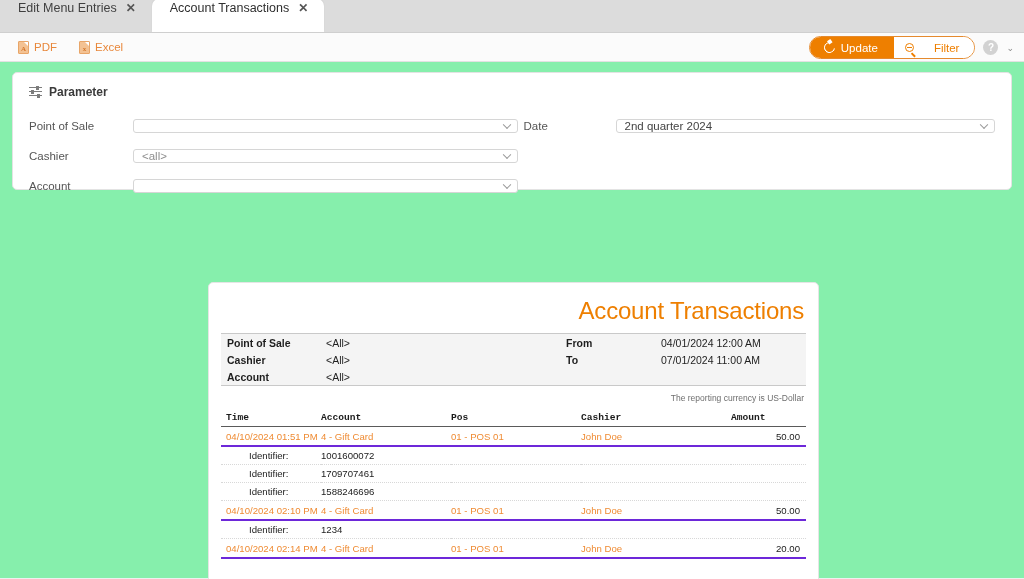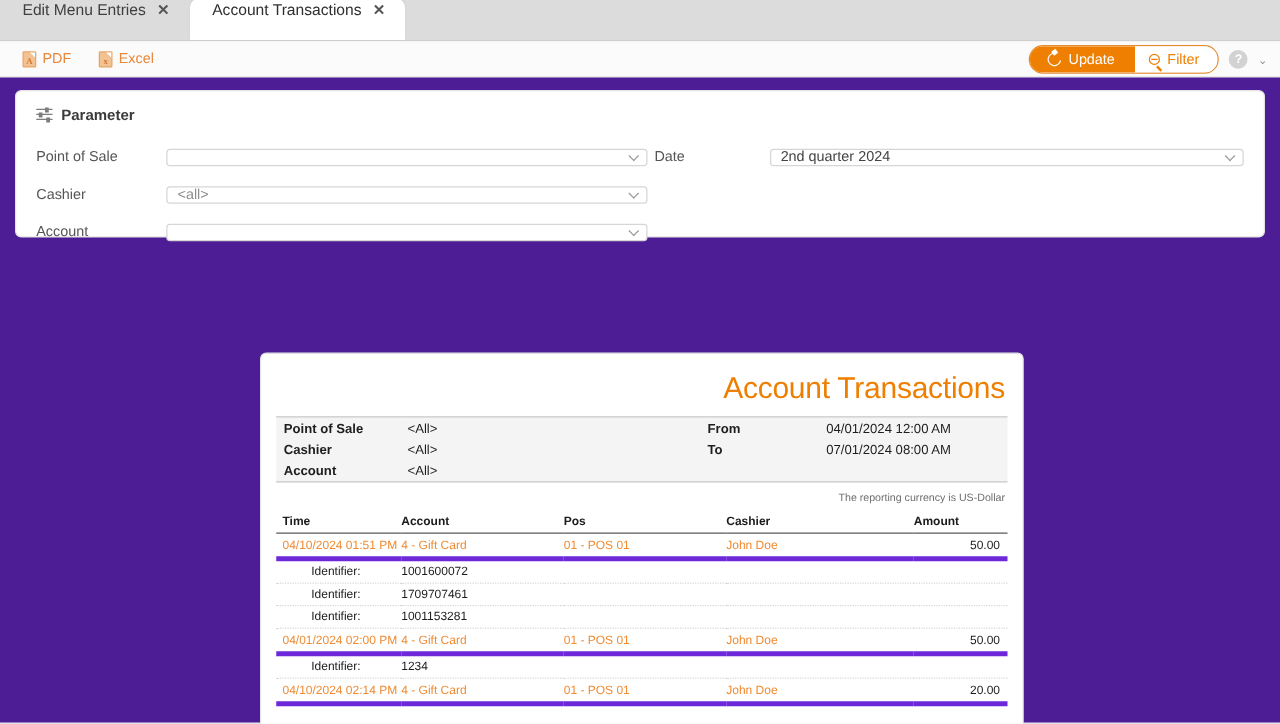--- a/index.html
+++ b/index.html
@@ -119,21 +119,21 @@
     color: #ffffff;
     font-size: 11.5px;
     height: 100%;
     padding: 0 16px 0 14px;
     cursor: pointer;
     user-select: none;
   }
   .btn-filter {
     display: flex;
     align-items: center;
-    gap: 6px;
+    gap: 20px;
     color: #ee7f00;
     font-size: 11.5px;
     height: 100%;
     padding: 0 15px 0 11px;
     cursor: pointer;
     user-select: none;
     background: #fff;
   }
   .refresh-icon {
     width: 11px; height: 11px;
@@ -187,21 +187,21 @@
     font-size: 9px;
     color: #8a8a8a;
     cursor: pointer;
     user-select: none;
   }
 
   
   .content {
     position: relative;
     height: 516px;
-    background: #4c1d95;
+    background: #86efac;
     padding: 10px 12px 0 12px;
   }
   .param-panel {
     background: #ffffff;
     border: 1px solid #e3e3e3;
     border-radius: 5px;
     height: 118px;
     padding: 12px 16px 0 16px;
     position: relative;
   }
@@ -330,31 +330,32 @@
     border-collapse: collapse;
     font-size: 9.6px;
   }
   .tx-table th {
     text-align: left;
     font-weight: 700;
     color: #1b1b1b;
     font-size: 9.6px;
     border-bottom: 1.6px solid #5a5a5a;
     padding: 2px 0 3px 0;
+    font-family: Liberation Mono, monospace;
   }
   .tx-table th.c-time   { width: 100px; padding-left: 5px; }
   .tx-table th.c-acct   { width: 130px; }
   .tx-table th.c-pos    { width: 130px; }
   .tx-table th.c-cash   { width: 150px; }
   .tx-table th.c-amt    { text-align: left; padding-right: 6px; }
 
   .tx-table td {
     padding: 3.5px 0 3.5px 0;
     color: #ef8b33;
-    border-bottom: 4px solid #6d28d9;
+    border-bottom: 2px solid #6d28d9;
     white-space: nowrap;
   }
   .tx-table td.c-time { padding-left: 5px; }
   .tx-table td.c-amt {
     text-align: right;
     color: #1b1b1b;
     padding-right: 6px;
   }
   tr.ident td {
     color: #1b1b1b;
@@ -466,21 +467,21 @@
         <tr>
           <td class="meta-k">Point of Sale</td>
           <td class="meta-v">&lt;All&gt;</td>
           <td class="meta-k2">From</td>
           <td class="meta-v2">04/01/2024 12:00 AM</td>
         </tr>
         <tr>
           <td class="meta-k">Cashier</td>
           <td class="meta-v">&lt;All&gt;</td>
           <td class="meta-k2">To</td>
-          <td class="meta-v2">07/01/2024 08:00 AM</td>
+          <td class="meta-v2">07/01/2024 11:00 AM</td>
         </tr>
         <tr>
           <td class="meta-k">Account</td>
           <td class="meta-v">&lt;All&gt;</td>
           <td class="meta-k2"></td>
           <td class="meta-v2"></td>
         </tr>
       </tbody>
     </table>
 
@@ -513,27 +514,27 @@
           </tr>
           <tr class="ident">
             <td class="c-time">Identifier:</td>
             <td class="c-acct">1709707461</td>
             <td class="c-pos"></td>
             <td class="c-cash"></td>
             <td class="c-amt"></td>
           </tr>
           <tr class="ident">
             <td class="c-time">Identifier:</td>
-            <td class="c-acct">1001153281</td>
+            <td class="c-acct">1588246696</td>
             <td class="c-pos"></td>
             <td class="c-cash"></td>
             <td class="c-amt"></td>
           </tr>
           <tr class="tx">
-            <td class="c-time">04/01/2024 02:00 PM</td>
+            <td class="c-time">04/10/2024 02:10 PM</td>
             <td class="c-acct">4 - Gift Card</td>
             <td class="c-pos">01 - POS 01</td>
             <td class="c-cash">John Doe</td>
             <td class="c-amt">50.00</td>
           </tr>
           <tr class="ident">
             <td class="c-time">Identifier:</td>
             <td class="c-acct">1234</td>
             <td class="c-pos"></td>
             <td class="c-cash"></td>

